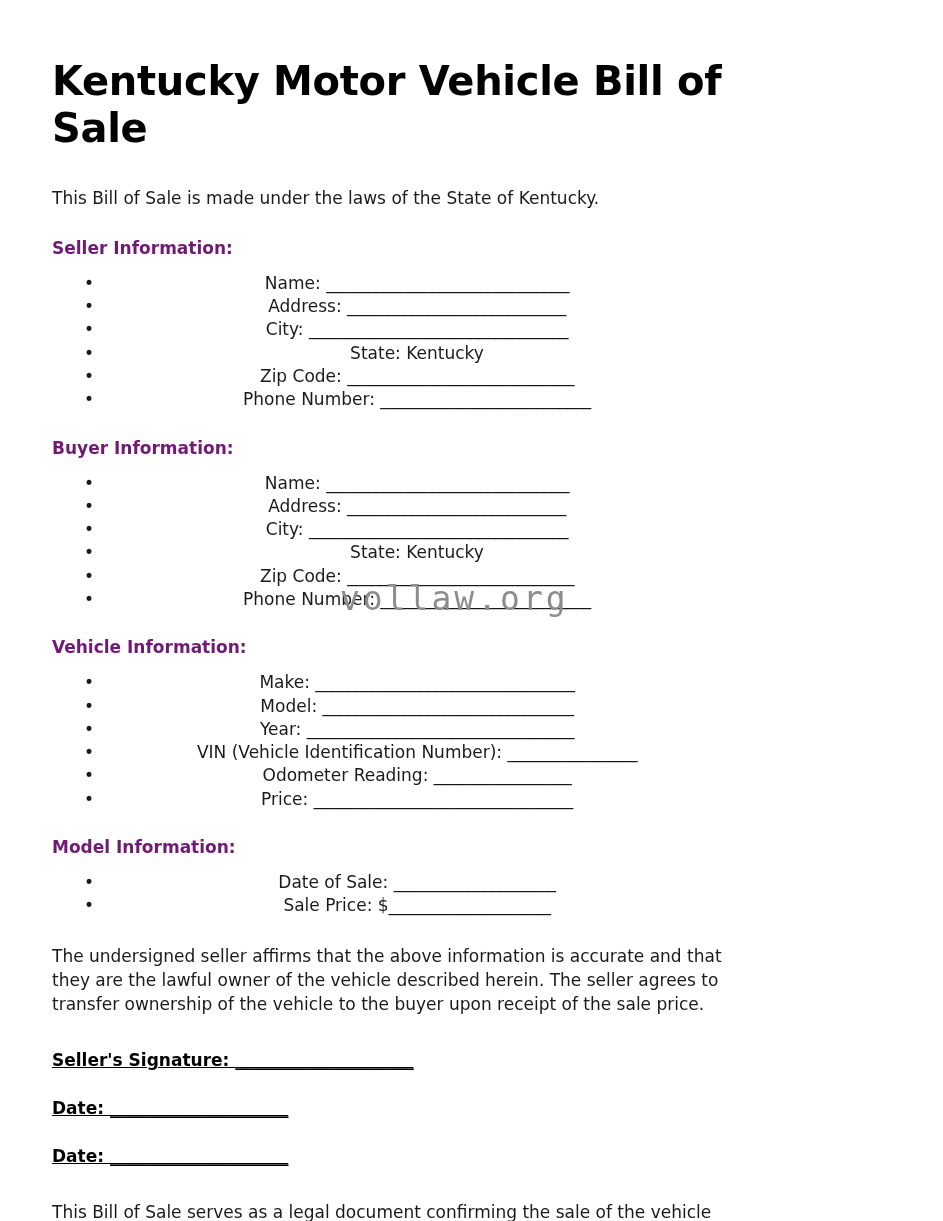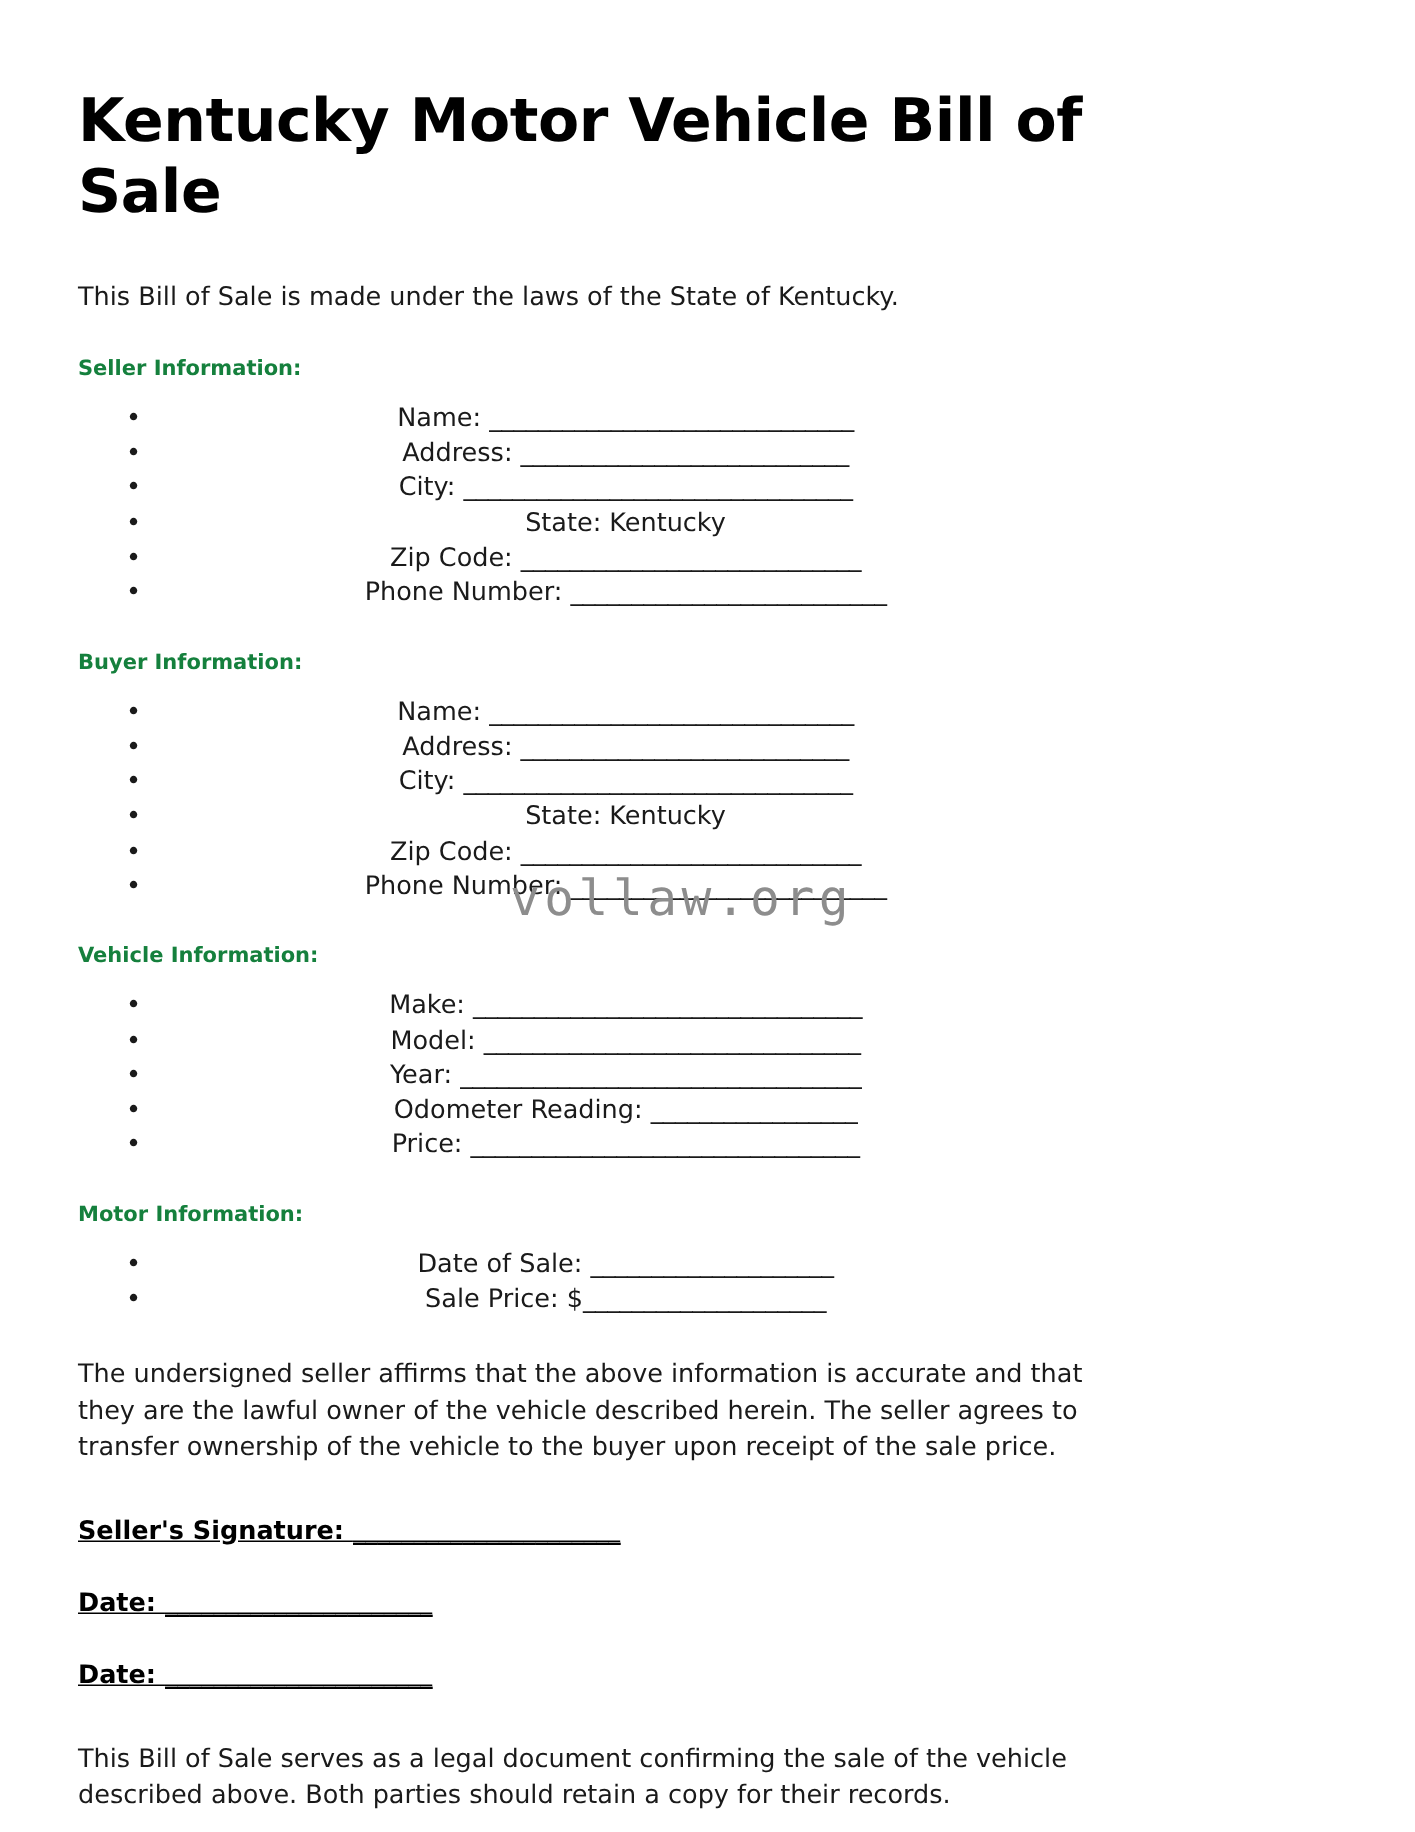--- a/index.html
+++ b/index.html
@@ -31,24 +31,24 @@
     line-height: 1.18;
     color: #000000;
   }
   .intro-line {
     font-size: 17px;
     line-height: 1.5;
     margin: 34px 0 0 0;
     color: #1a1a1a;
   }
   .section-heading {
-    font-size: 14px;
+    font-size: 17px;
     font-weight: bold;
     margin: 26px 0 0 0;
-    color: #15803d;
+    color: #701a75;
   }
   ul.field-list {
     list-style: none;
     margin: 14px 0 0 0;
     padding: 0 0 0 32px;
     text-align: center;
   }
   ul.field-list li {
     font-size: 17px;
     line-height: 1.37;
@@ -131,25 +131,26 @@
     <li><span>State: Kentucky</span><span class="blank"></span></li>
     <li><span>Zip Code: </span><span class="blank">____________________________</span></li>
     <li><span>Phone Number: </span><span class="blank">__________________________</span></li>
   </ul>
 
   <h2 class="section-heading">Vehicle Information:</h2>
   <ul class="field-list">
     <li><span>Make: </span><span class="blank">________________________________</span></li>
     <li><span>Model: </span><span class="blank">_______________________________</span></li>
     <li><span>Year: </span><span class="blank">_________________________________</span></li>
+    <li><span>VIN (Vehicle Identification Number): </span><span class="blank">________________</span></li>
     <li><span>Odometer Reading: </span><span class="blank">_________________</span></li>
     <li><span>Price: </span><span class="blank">________________________________</span></li>
   </ul>
 
-  <h2 class="section-heading">Motor Information:</h2>
+  <h2 class="section-heading">Model Information:</h2>
   <ul class="field-list">
     <li><span>Date of Sale: </span><span class="blank">____________________</span></li>
     <li><span>Sale Price: $</span><span class="blank">____________________</span></li>
   </ul>
 
   <p class="body-para">The undersigned seller affirms that the above information is accurate and that they are the lawful owner of the vehicle described herein. The seller agrees to transfer ownership of the vehicle to the buyer upon receipt of the sale price.</p>
 
   <p class="sig-line first"><span>Seller's Signature: </span><span class="blank">______________________</span></p>
 
   <p class="sig-line"><span>Date: </span><span class="blank">______________________</span></p>

